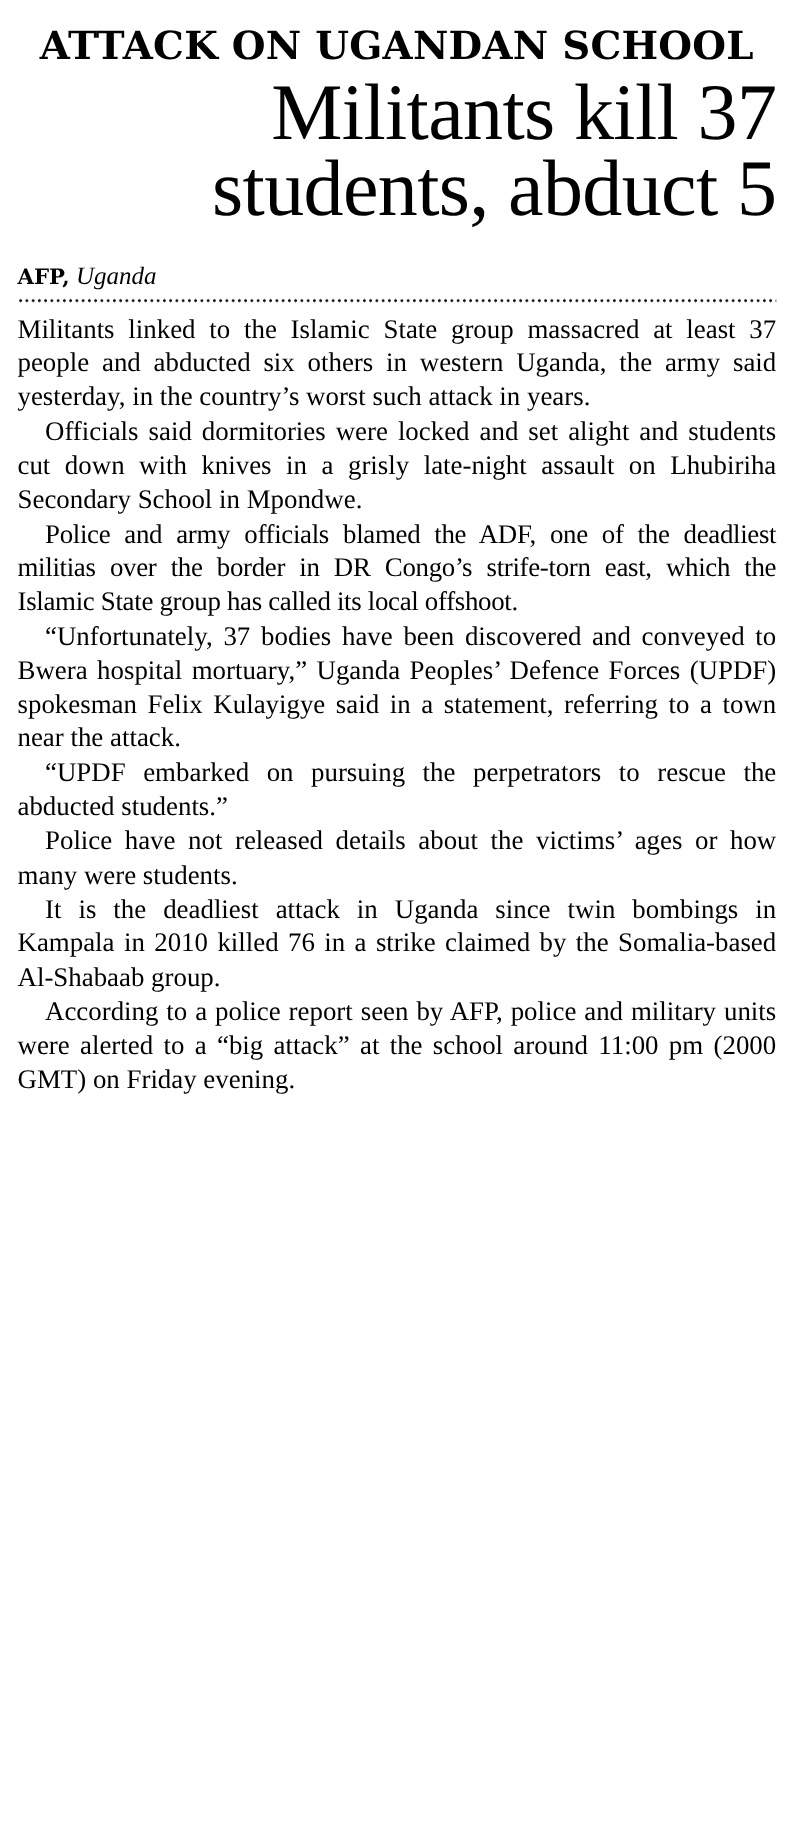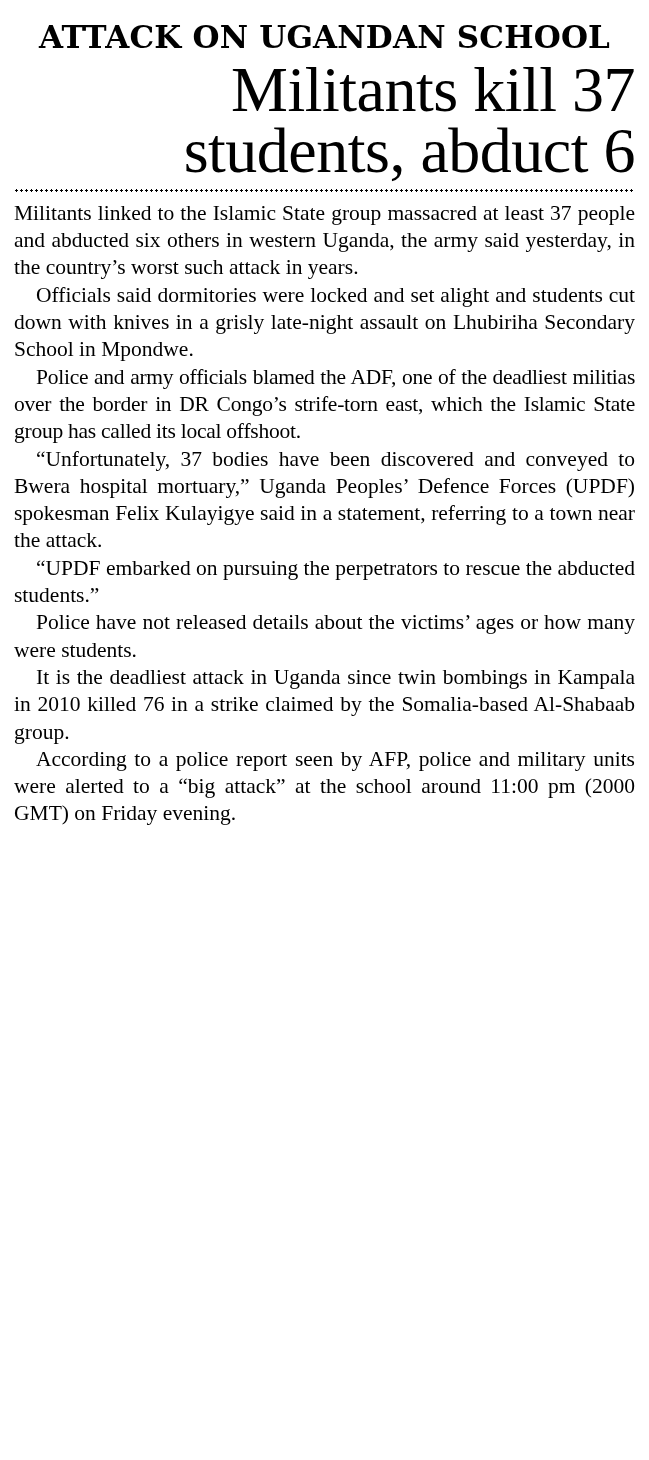--- a/index.html
+++ b/index.html
@@ -11,21 +11,21 @@
     width: 649px;
     height: 1460px;
     overflow: hidden;
     font-family: "Liberation Serif", serif;
     color: #000000;
   }
   .page {
     width: 649px;
     height: 1084px;
     box-sizing: border-box;
-    padding: 22px 14px 0 14px;
+    padding: 22px 28px 0 14px;
     position: relative;
   }
   .kicker {
     font-family: "DejaVu Serif", serif;
     font-weight: bold;
     font-size: 31px;
     line-height: 1.0;
     text-align: center;
     letter-spacing: 0.2px;
     margin: 0 0 6px 0;
@@ -84,23 +84,27 @@
 </style>
 </head>
 <body>
 
 <div class="page">
 
   <div class="kicker">ATTACK ON UGANDAN SCHOOL</div>
 
   <h1 class="headline">
     <span class="line">Militants kill 37</span>
-    <span class="line">students, abduct 6</span>
+    <span class="line">students, abduct 5</span>
   </h1>
 
+  <div class="byline">
+    <span class="agency">AFP,</span>
+    <span class="place">Uganda</span>
+  </div>
 
   <div class="dotrule"></div>
 
   <div class="body">
     <p>Militants linked to the Islamic State group massacred at least 37 people and abducted six others in western Uganda, the army said yesterday, in the country’s worst such attack in years.</p>
     <p>Officials said dormitories were locked and set alight and students cut down with knives in a grisly late-night assault on Lhubiriha Secondary School in Mpondwe.</p>
     <p class="tight">Police and army officials blamed the ADF, one of the deadliest militias over the border in DR Congo’s strife-torn east, which the Islamic State group has called its local offshoot.</p>
     <p>“Unfortunately, 37 bodies have been discovered and conveyed to Bwera hospital mortuary,” Uganda Peoples’ Defence Forces (UPDF) spokesman Felix Kulayigye said in a statement, referring to a town near the attack.</p>
     <p>“UPDF embarked on pursuing the perpetrators to rescue the abducted students.”</p>
     <p>Police have not released details about the victims’ ages or how many were students.</p>

